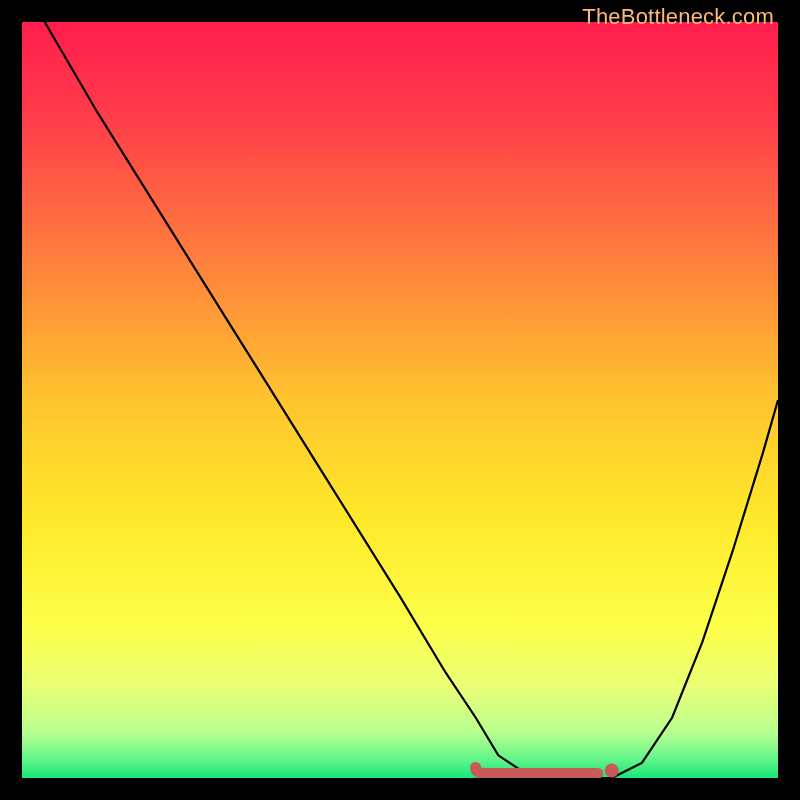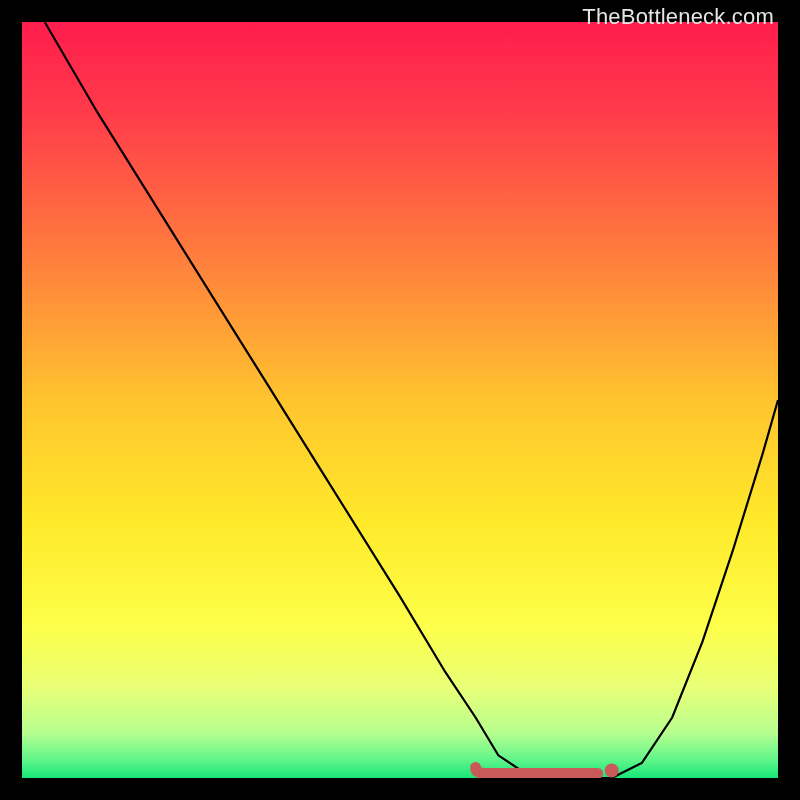--- a/index.html
+++ b/index.html
@@ -23,21 +23,21 @@
     position: absolute;
     left: 0;
     top: 0;
     width: 100%;
     height: 100%;
   }
   .watermark {
     position: absolute;
     top: 4px;
     right: 26px;
-    color: #e5e5e5;
+    color: #fdba74;
     font-size: 22px;
     font-weight: 500;
     letter-spacing: 0.2px;
   }
   svg.curve {
     position: absolute;
     left: 0;
     top: 0;
     width: 100%;
     height: 100%;

